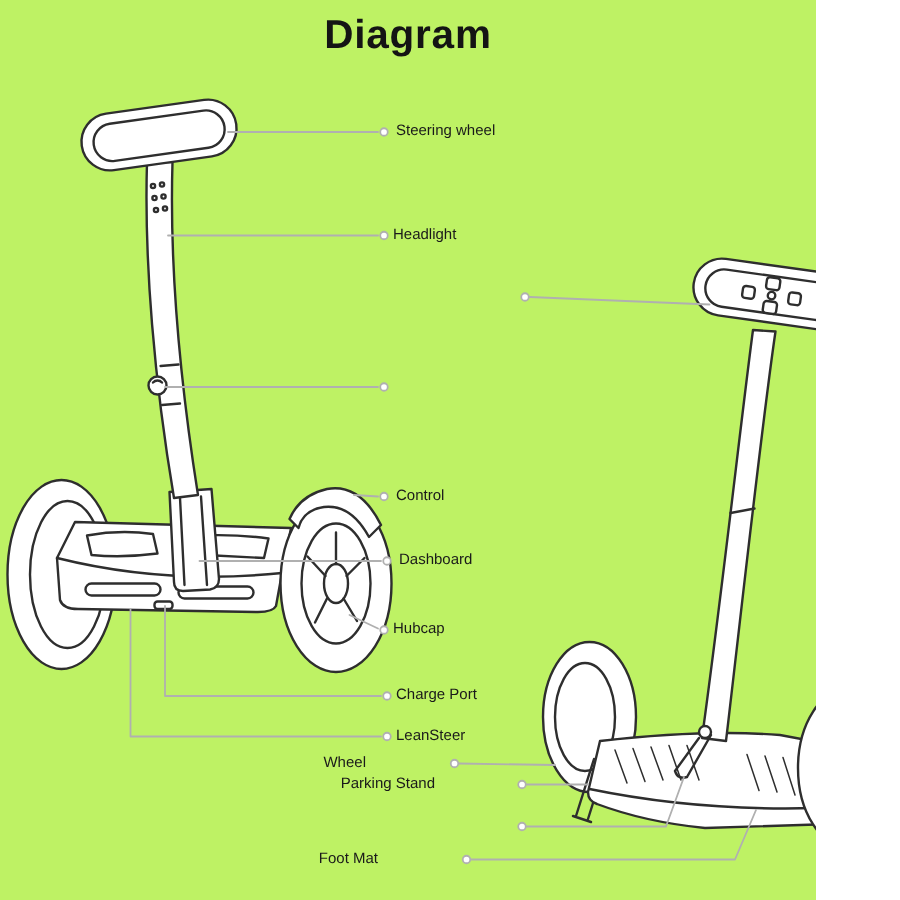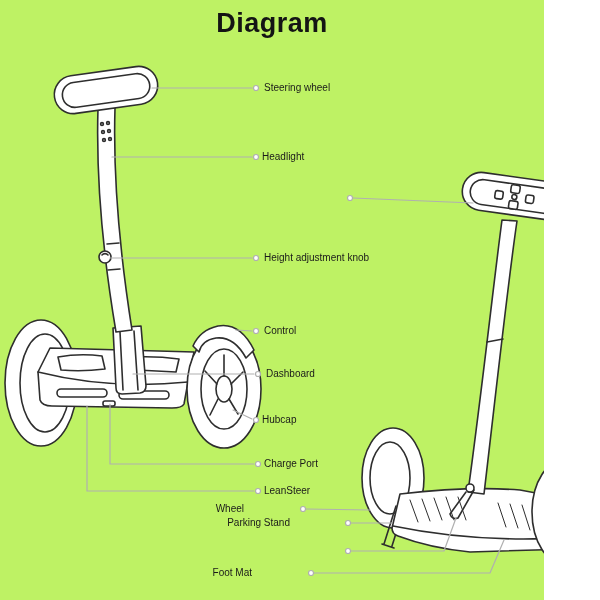--- a/index.html
+++ b/index.html
@@ -184,21 +184,20 @@
       </g>
       <g>
         <circle cx="311" cy="573" r="2.5" fill="#ffffff"></circle>
           <path d="M 314,573 L 490,573 L 504,540"></path>
       </g>
     </g>
   </svg>
 
   <div class="label" style="left:264px; top:79px">Steering wheel</div>
   <div class="label" style="left:262px; top:148px">Headlight</div>
-  <div class="label" style="left:264px; top:249px">Height adjustment knob</div>
   <div class="label" style="left:264px; top:322px">Control</div>
   <div class="label" style="left:266px; top:365px">Dashboard</div>
   <div class="label" style="left:262px; top:411px">Hubcap</div>
   <div class="label" style="left:264px; top:455px">Charge Port</div>
   <div class="label" style="left:264px; top:482px">LeanSteer</div>
   <div class="label" style="right:300px; top:500px">Wheel</div>
   <div class="label" style="right:254px; top:514px">Parking Stand</div>
   <div class="label" style="right:292px; top:564px">Foot Mat</div>
 
 </div>

